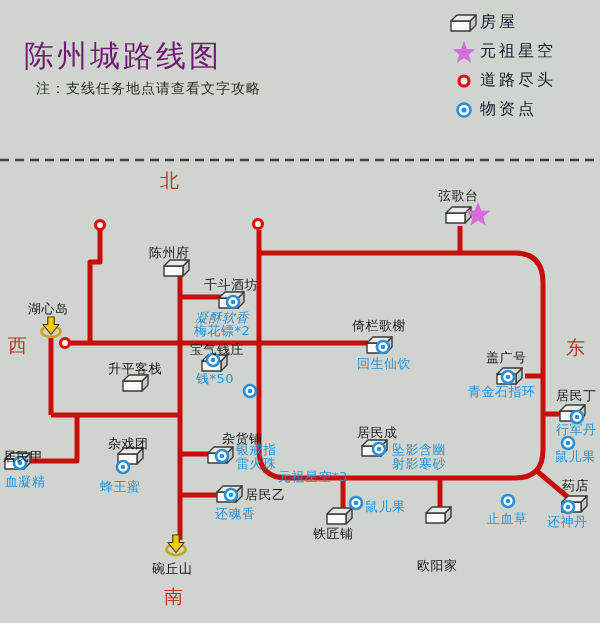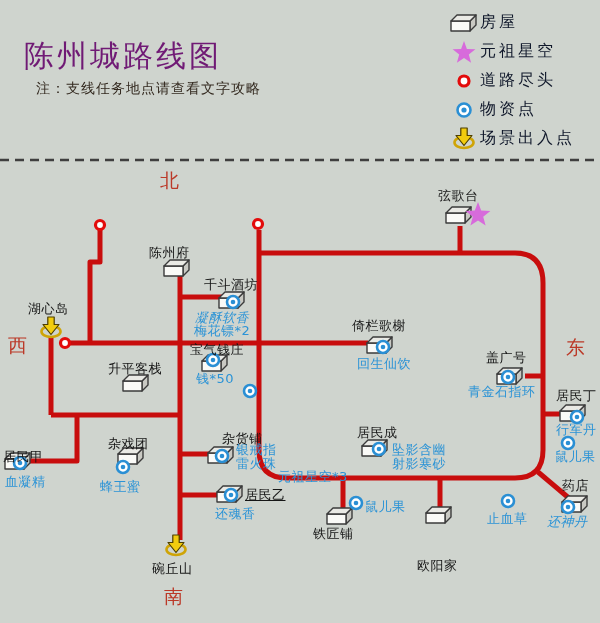--- a/index.html
+++ b/index.html
@@ -70,29 +70,20 @@
     </div>
     <div class="legend-row">
       <span class="lg-icon">
         <svg width="28" height="22" viewBox="0 0 28 22">
           <circle class="supply-ring" cx="14" cy="11" r="6.5"></circle>
           <circle class="supply-dot" cx="14" cy="11" r="2.6"></circle>
         </svg>
       </span>
       <span class="lg-label">物资点</span>
     </div>
-    <div class="legend-row">
-      <span class="lg-icon">
-        <svg width="26" height="26" viewBox="0 0 26 26">
-          <ellipse class="exit-cup" cx="13" cy="16.5" rx="9.5" ry="5.5"></ellipse>
-          <path class="exit-arrow" d="M9.8,2 H16.2 V9.5 H21 L13,19.5 L5,9.5 H9.8 Z"></path>
-        </svg>
-      </span>
-      <span class="lg-label">场景出入点</span>
-    </div>
   </div>
 
   <svg id="map-svg" width="600" height="623" viewBox="0 0 600 623">
       <line x1="0" y1="160" x2="600" y2="160" class="divider"></line>
       <path d="M100,228 V262 H90 V341" class="road"></path>
       <path d="M66,343 H368" class="road"></path>
       <path d="M51,336 V415" class="road"></path>
       <path d="M51,415 H182" class="road"></path>
       <path d="M77,415 V461 H30" class="road"></path>
       <path d="M180,276 V540" class="road"></path>
@@ -283,26 +274,26 @@
       <div class="map-text item" style="left: 5px; top: 475px;">血凝精</div>
       <div class="map-text place" style="left: 108px; top: 437px;">杂戏团</div>
       <div class="map-text item" style="left: 100px; top: 480px;">蜂王蜜</div>
       <div class="map-text place" style="left: 206px; top: 432px; margin-left: 16px;">杂货铺</div>
       <div class="map-text item" style="left: 236px; top: 443px;">银戒指</div>
       <div class="map-text item" style="left: 236px; top: 457px;">雷火珠</div>
       <div class="map-text item" style="left: 234px; top: 470px; margin-left: 44px;">元祖星空*3</div>
       <div class="map-text place" style="left: 357px; top: 426px;">居民成</div>
       <div class="map-text item" style="left: 392px; top: 443px;">坠影含幽</div>
       <div class="map-text item" style="left: 392px; top: 457px;">射影寒砂</div>
-      <div class="map-text place" style="left: 245px; top: 488px; text-decoration: underline;">居民乙</div>
+      <div class="map-text place" style="left: 245px; top: 488px;">居民乙</div>
       <div class="map-text item" style="left: 215px; top: 507px;">还魂香</div>
       <div class="map-text place" style="left: 313px; top: 527px;">铁匠铺</div>
       <div class="map-text place" style="left: 417px; top: 527px; margin-top: 32px;">欧阳家</div>
       <div class="map-text place" style="left: 562px; top: 479px;">药店</div>
-      <div class="map-text item" style="left: 547px; top: 515px; font-style: italic;">还神丹</div>
+      <div class="map-text item" style="left: 547px; top: 515px;">还神丹</div>
       <div class="map-text item" style="left: 555px; top: 450px;">鼠儿果</div>
       <div class="map-text item" style="left: 365px; top: 500px;">鼠儿果</div>
       <div class="map-text item" style="left: 487px; top: 512px;">止血草</div>
       <div class="map-text place" style="left: 28px; top: 302px;">湖心岛</div>
       <div class="map-text place" style="left: 152px; top: 562px;">碗丘山</div>
     </div>
 
 </div>
 
 </body></html>

